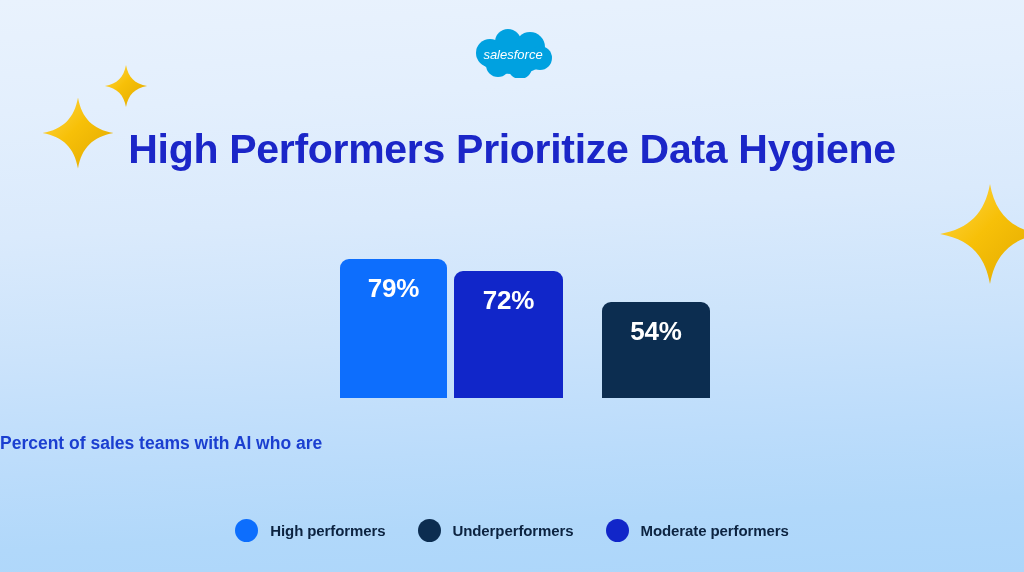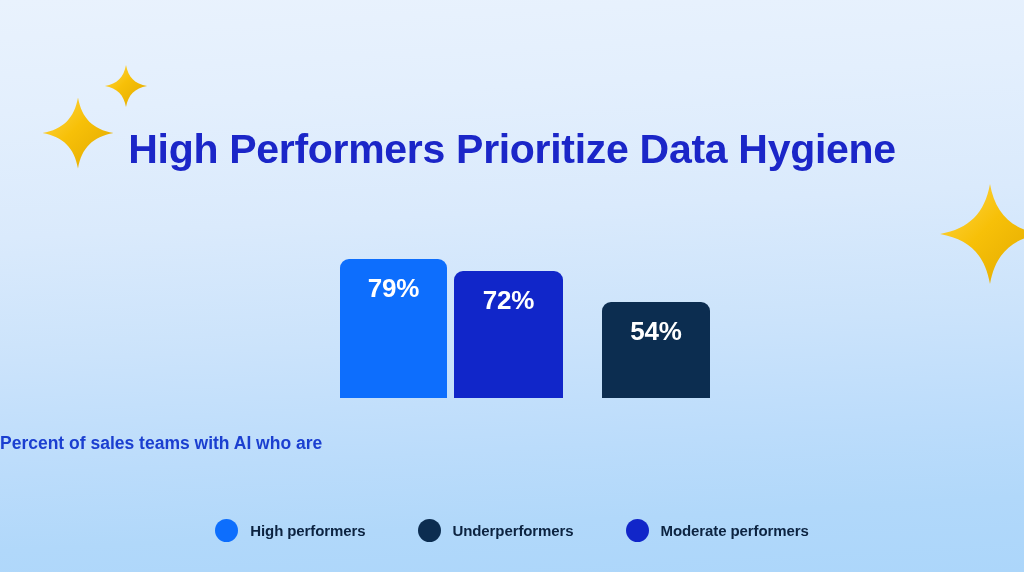--- a/index.html
+++ b/index.html
@@ -111,21 +111,21 @@
 
   
   .legend {
     position: absolute;
     left: 0;
     top: 519px;
     width: 1024px;
     display: flex;
     justify-content: center;
     align-items: center;
-    gap: 52px;
+    gap: 32px;
   }
   .legend-item {
     display: flex;
     align-items: center;
     gap: 12px;
   }
   .legend-dot {
     width: 23px;
     height: 23px;
     border-radius: 50%;
@@ -137,20 +137,34 @@
     color: #0c2340;
     letter-spacing: -0.1px;
     white-space: nowrap;
   }
 </style>
 </head>
 <body>
 
 <div class="slide">
 
+  <div class="logo-wrap">
+    <svg viewBox="0 0 90 52" width="90" height="52" aria-hidden="true">
+      <g>
+        <ellipse cx="45" cy="30" rx="34" ry="18" fill="#00a1e0"></ellipse>
+        <circle cx="22" cy="27" r="14" fill="#00a1e0"></circle>
+        <circle cx="40" cy="16" r="13" fill="#00a1e0"></circle>
+        <circle cx="62" cy="21" r="15" fill="#00a1e0"></circle>
+        <circle cx="72" cy="32" r="12" fill="#00a1e0"></circle>
+        <circle cx="30" cy="39" r="12" fill="#00a1e0"></circle>
+        <circle cx="52" cy="41" r="12" fill="#00a1e0"></circle>
+      </g>
+      <text x="45" y="33" text-anchor="middle" font-family="'Liberation Sans', sans-serif" font-size="13" font-style="italic" font-weight="400" fill="#ffffff">salesforce</text>
+    </svg>
+  </div>
 
   <span class="sparkle sparkle-large-left">
     <svg viewBox="0 0 100 100" aria-hidden="true">
       <defs>
         <linearGradient id="gold1" x1="0" y1="0" x2="1" y2="1">
           <stop offset="0%" stop-color="#ffd84d"></stop>
           <stop offset="45%" stop-color="#f7c008"></stop>
           <stop offset="100%" stop-color="#e0a800"></stop>
         </linearGradient>
       </defs>

